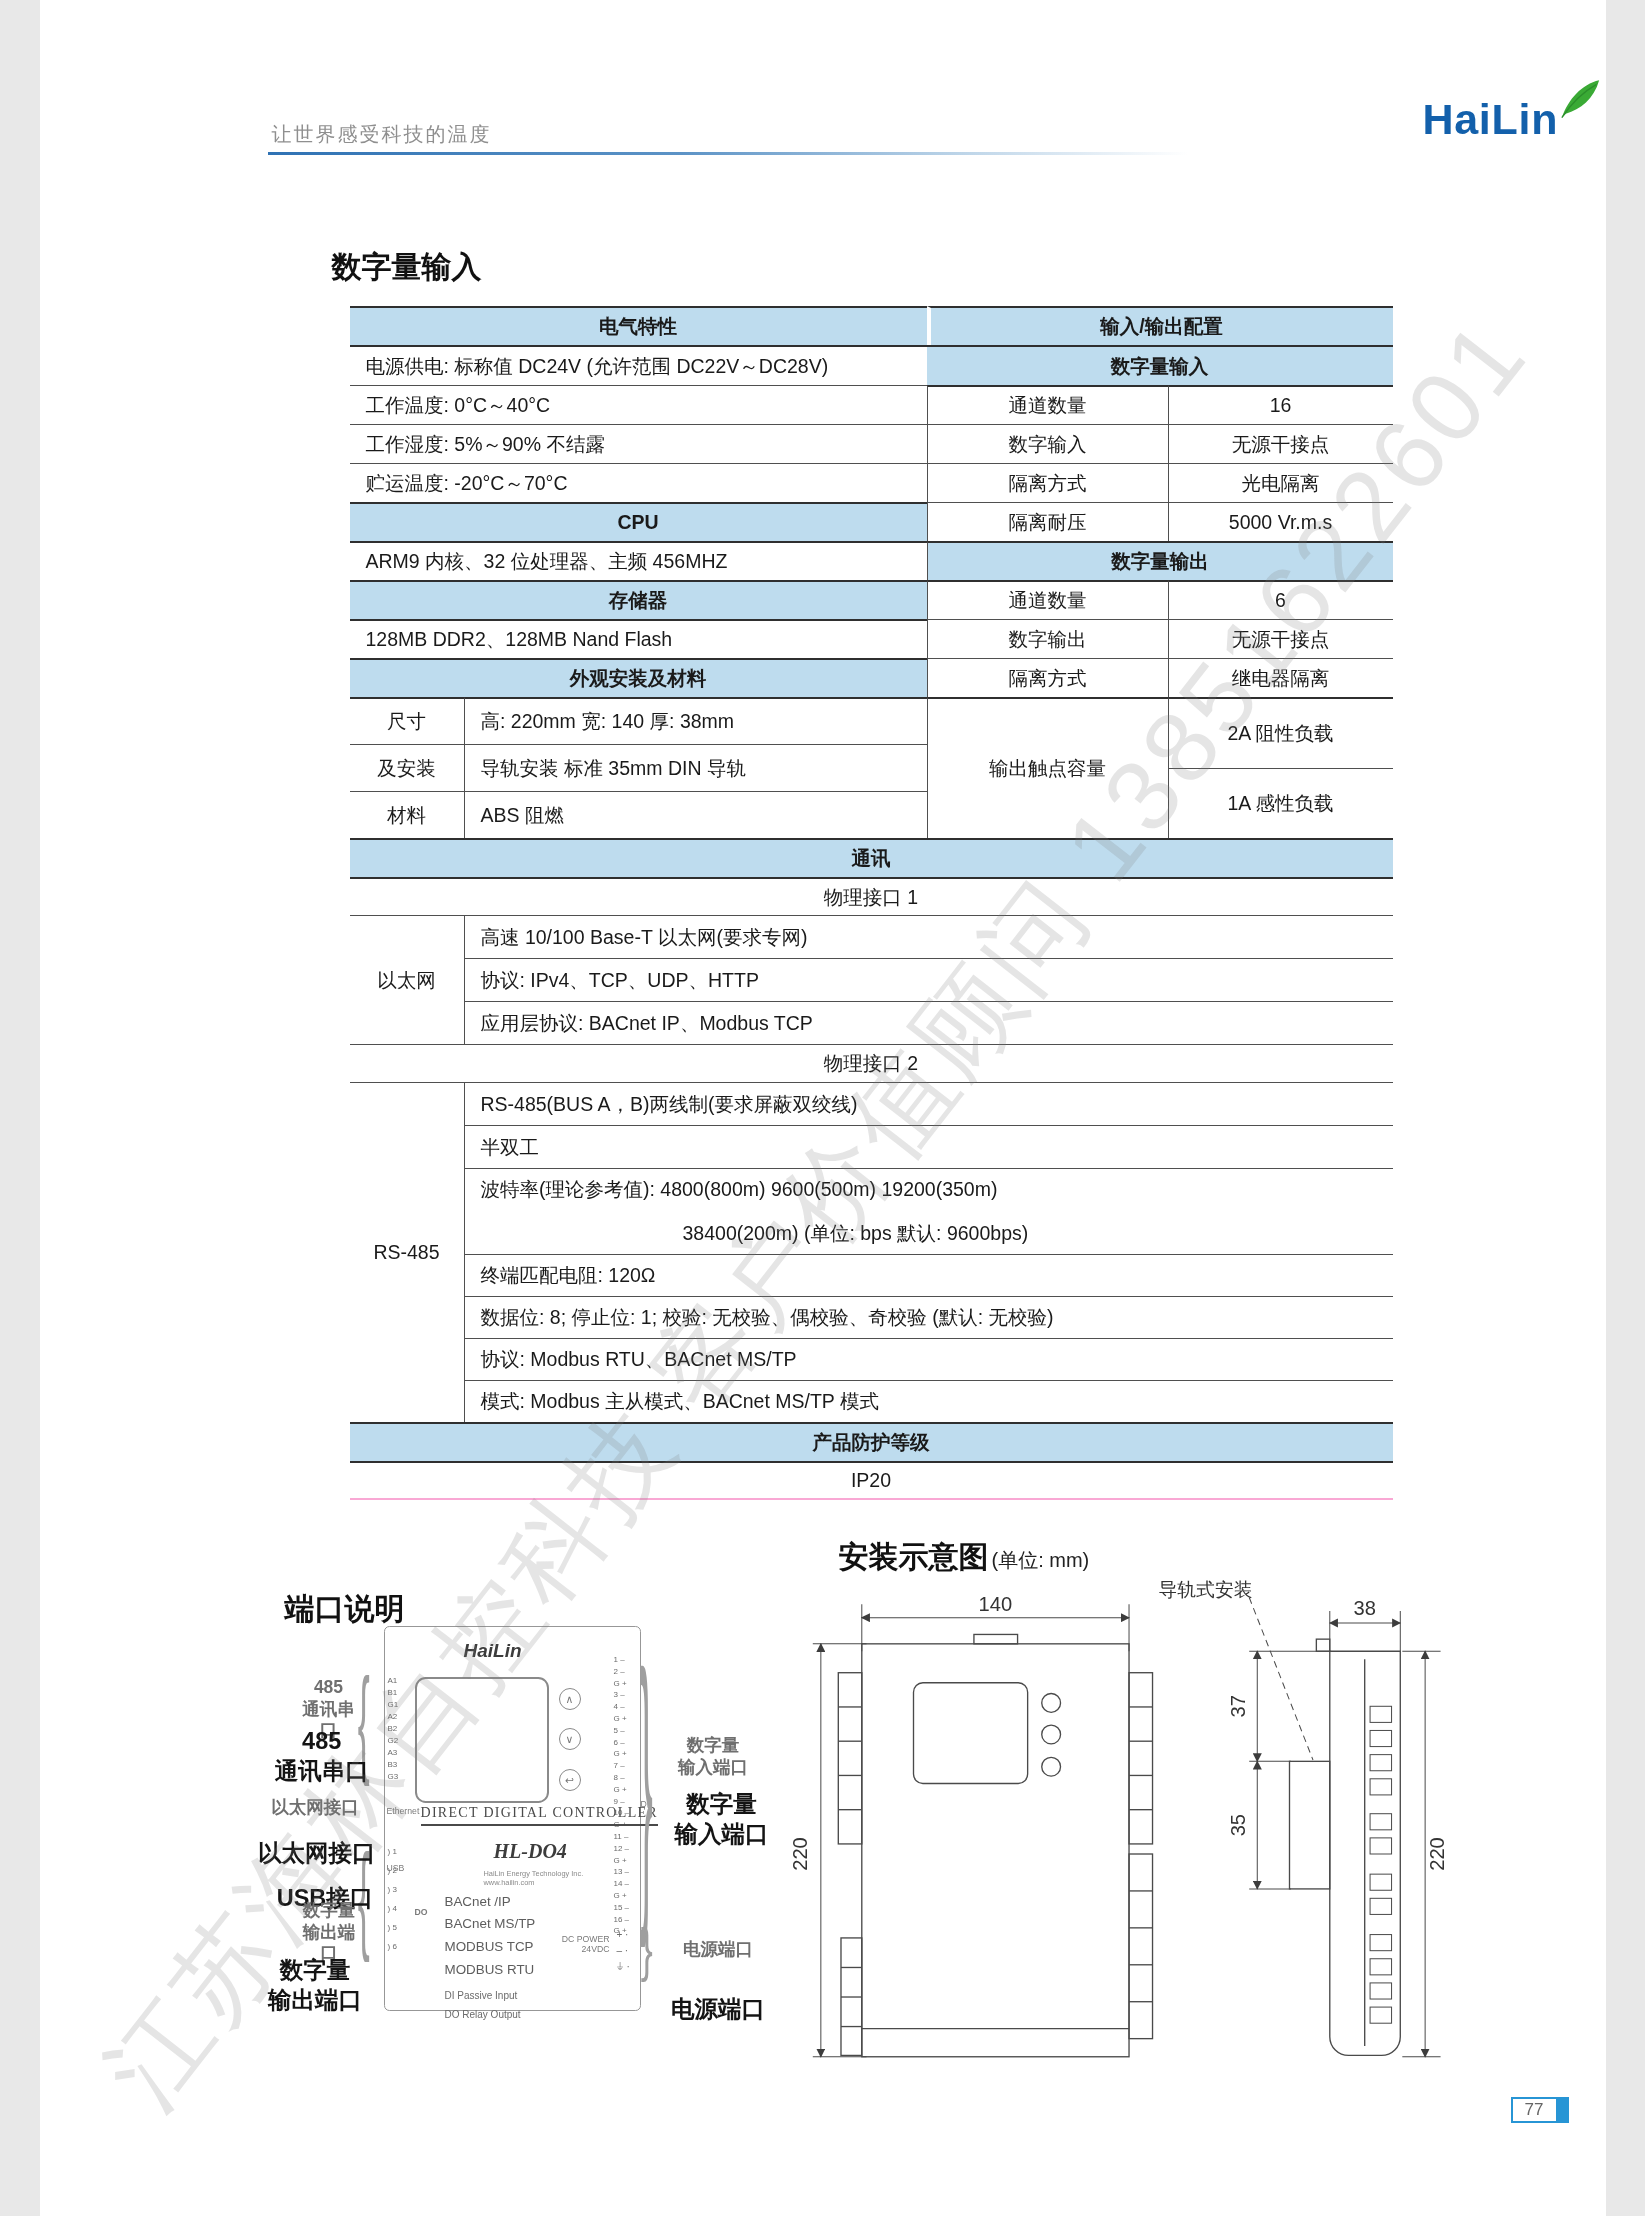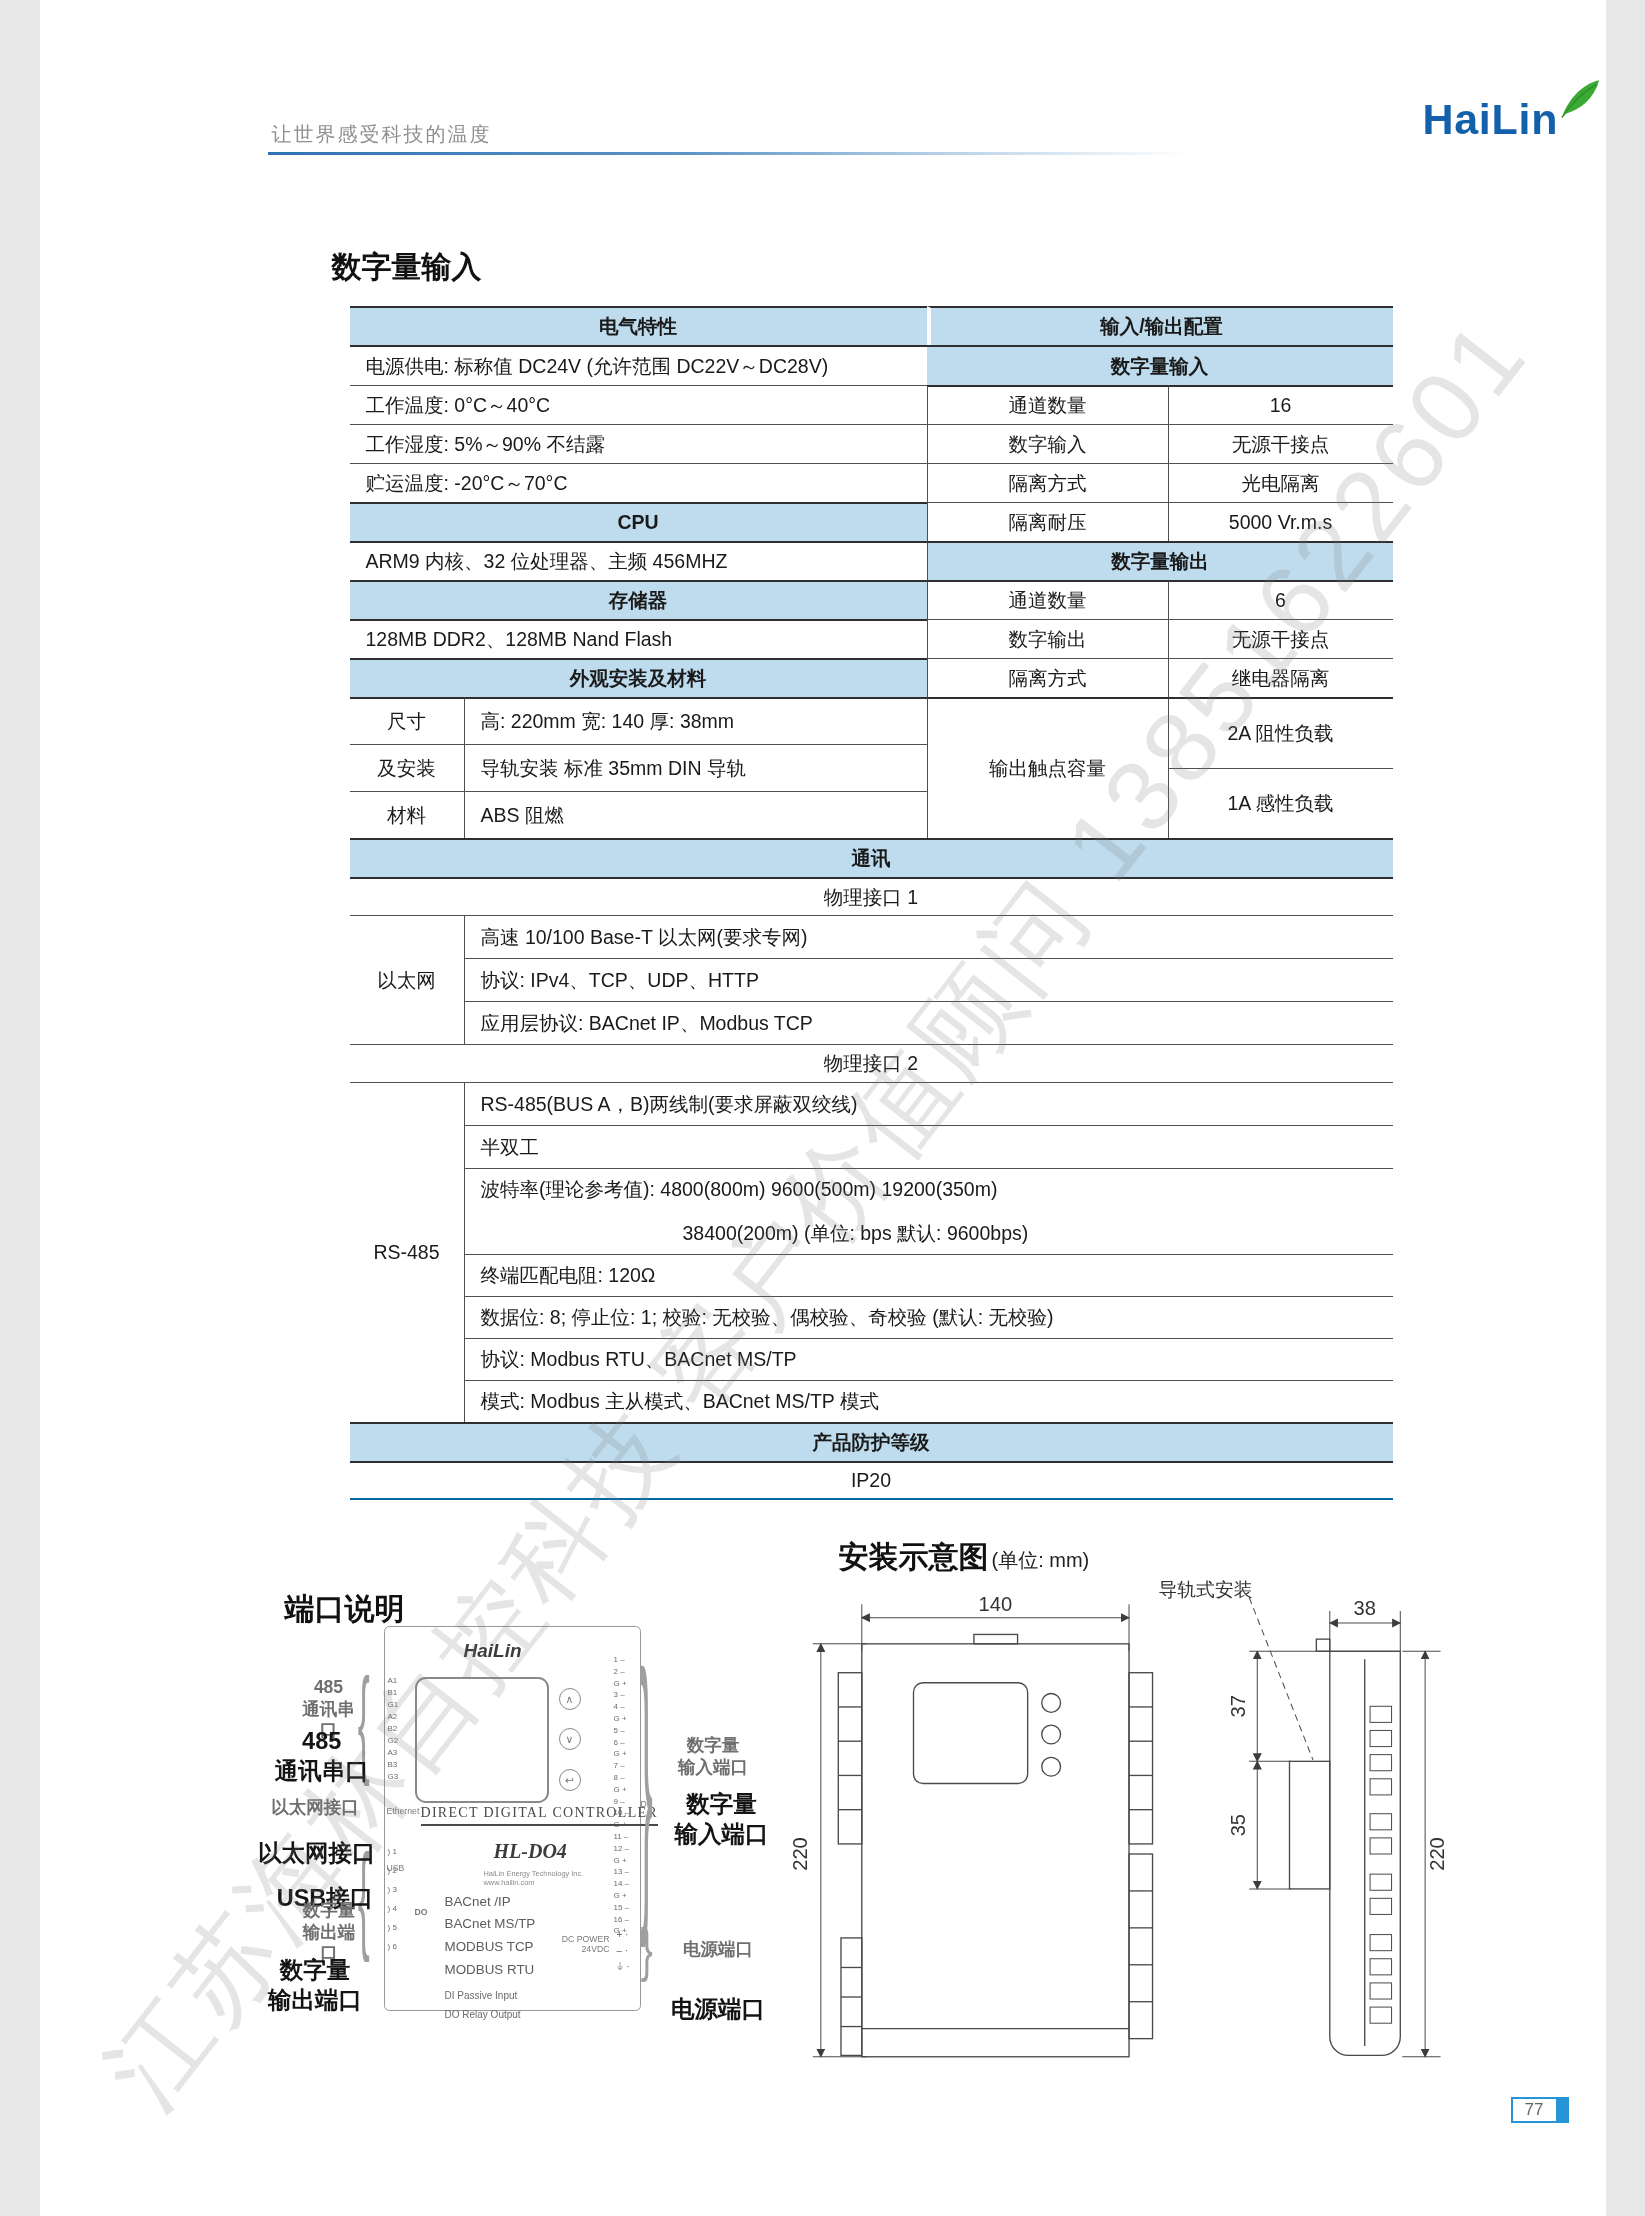--- a/index.html
+++ b/index.html
@@ -27,21 +27,21 @@
     font-size:19.5px;
   }
   .cell{display:flex;align-items:center;min-width:0;}
   .hdr{background:#bedcee;font-weight:bold;justify-content:center;}
   .lbl{justify-content:center;text-align:center;}
   .val{justify-content:center;text-align:center;}
   .txt{padding-left:16px;}
   .ctr{justify-content:center;}
   .bt{border-top:1.3px solid #4f4f4f;}
   .bth{border-top:2px solid #2f2f2f;}
-  .bbend{border-bottom:2px solid #0369a1;}
+  .bbend{border-bottom:2px solid #f9a8d4;}
   .vl{border-left:1.3px solid #4f4f4f;}
   .gapL{border-left:4.7px solid #ffffff;}
   .baud-cell{flex-direction:column;align-items:flex-start;justify-content:center;gap:17.5px;}
   .baud2{margin-left:202px;}
   
   #watermark{
     position:absolute;left:37px;top:2052px;transform:rotate(-52deg);transform-origin:0 0;
     font-size:101px;letter-spacing:5.4px;color:rgba(125,125,125,0.20);white-space:nowrap;
     z-index:40;pointer-events:none;font-weight:400;
   }

